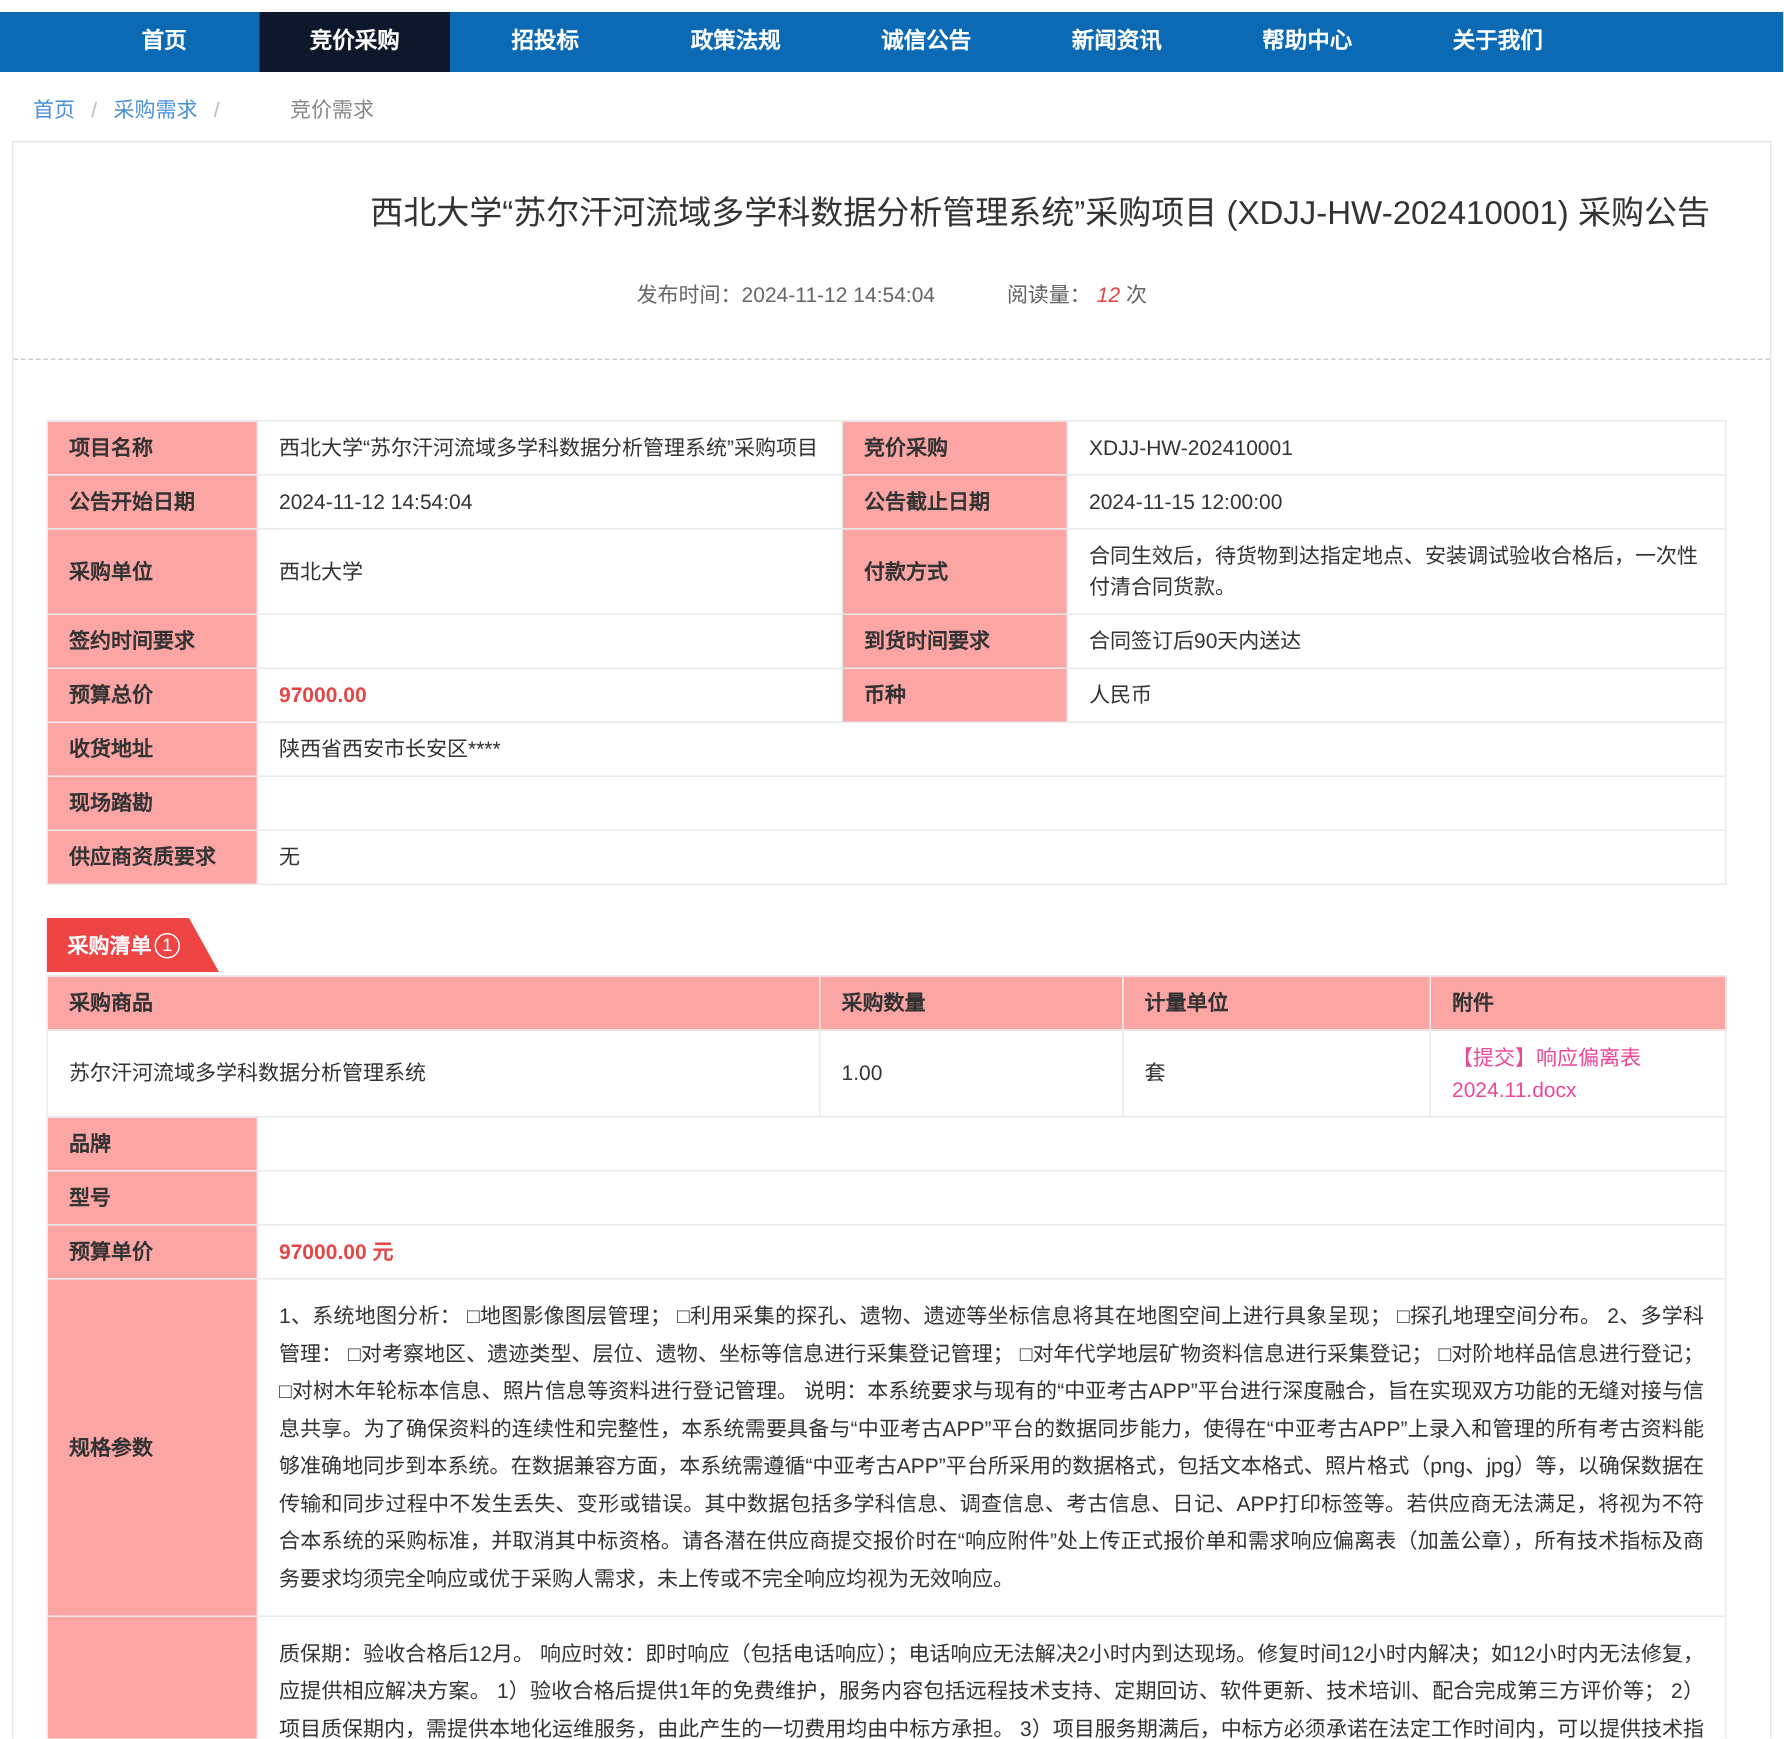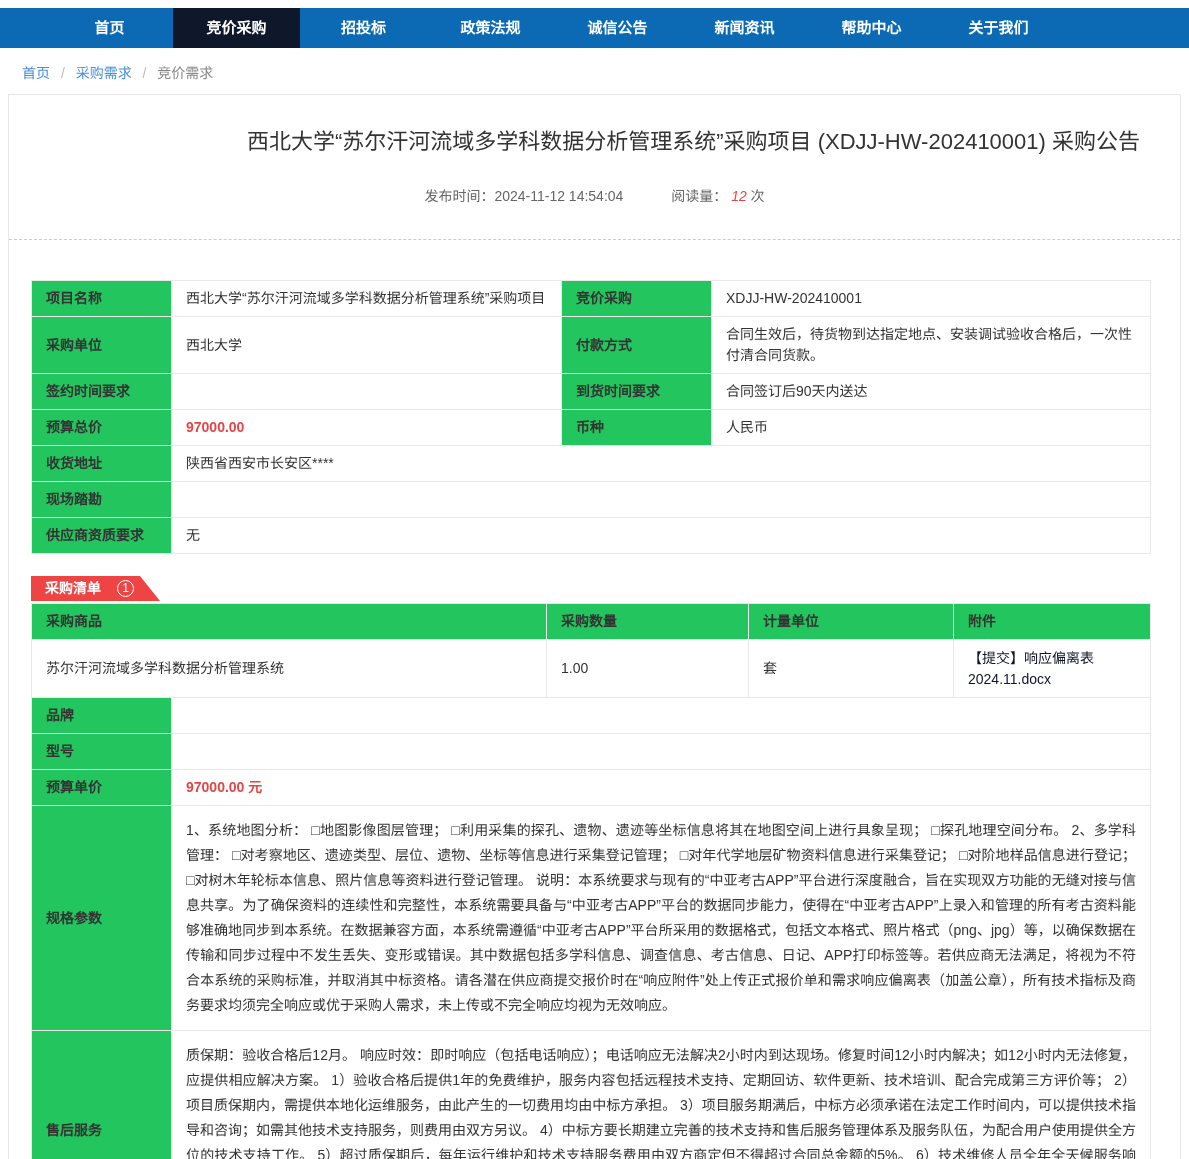--- a/index.html
+++ b/index.html
@@ -9,53 +9,53 @@
   
   .nav-bar { margin-top:8px; height:40px; background:#0c6ab5; display:flex; padding-left:46px; }
   .nav-item { width:127px; height:40px; line-height:40px; text-align:center;
     color:#fff; font-size:15px; font-weight:bold; cursor:pointer; }
   .nav-item.active { background:#0f172a; }
 
   
   .breadcrumb { padding:14px 0 10px 22px; font-size:14px; color:#999; }
   .breadcrumb a { color:#4a90d9; text-decoration:none; cursor:pointer; }
   .breadcrumb .sep { margin:0 7px; color:#bbb; }
-  .breadcrumb .current { color:#888; }
+  .breadcrumb .current { color:#888;margin-left:36px; }
 
   
   .card { margin:2px 8px 0 8px; background:#fff; border:1px solid #e7e7e7;
     min-height:1080px; }
   .page-title { margin:32px 40px 0 40px; text-align:right; font-size:22px;
     font-weight:normal; color:#333; line-height:30px; }
   .pub-line { margin-top:28px; text-align:center; font-size:14px; color:#666; }
   .pub-line .views-label { margin-left:44px; }
   .pub-line .views-num { color:#e64545; font-style:italic; font-weight:normal; }
   .divider { margin-top:34px; border-bottom:1px dashed #ccc; }
 
   .tables-wrap { padding:40px 29px 30px 22px; }
 
   table { width:100%; border-collapse:collapse; table-layout:fixed; font-size:14px; }
   th, td { border:1px solid #e9e9e9; padding:7px 14px; text-align:left;
     vertical-align:middle; color:#333; line-height:21px; word-break:break-word; }
-  th { background:#22c55e; font-weight:bold; }
+  th { background:#fca5a5; font-weight:bold; }
   td.empty { height:35px; }
   .red-val { color:#e64545; font-weight:bold; }
   .long-text { line-height:25px; padding:12px 14px; text-align:justify; }
 
   
   .tag-row { margin-top:22px; }
-  .pl-tag { display:inline-flex; align-items:center; gap:16px; background:#ef4444;
-    color:#fff; font-size:14px; font-weight:bold; height:25px; line-height:27px;
+  .pl-tag { display:inline-flex; align-items:center; gap:2px; background:#ef4444;
+    color:#fff; font-size:14px; font-weight:bold; height:36px; line-height:27px;
     padding:0 26px 0 14px; clip-path:polygon(0 0, calc(100% - 20px) 0, 100% 100%, 0 100%); }
   .pl-count { display:inline-block; width:17px; height:17px; line-height:15px;
     border:1px solid #fff; border-radius:50%; text-align:center; font-size:12px;
     font-weight:normal; }
   .list-table { margin-top:2px; }
 
-  a.file-link { color:#0f172a; text-decoration:none; cursor:pointer; }
+  a.file-link { color:#ec4899; text-decoration:none; cursor:pointer; }
 </style>
 </head>
 <body>
 
 <div class="nav-bar">
   <div class="nav-item">首页</div>
   <div class="nav-item active">竞价采购</div>
   <div class="nav-item">招投标</div>
   <div class="nav-item">政策法规</div>
   <div class="nav-item">诚信公告</div>
@@ -93,20 +93,26 @@
           <col style="width:390px">
           <col style="width:150px">
           <col>
         </colgroup>
       <tbody>
           <tr>
         <th>项目名称</th>
         <td>西北大学“苏尔汗河流域多学科数据分析管理系统”采购项目</td>
         <th>竞价采购</th>
         <td>XDJJ-HW-202410001</td>
+      </tr>
+      <tr>
+        <th>公告开始日期</th>
+        <td>2024-11-12 14:54:04</td>
+        <th>公告截止日期</th>
+        <td>2024-11-15 12:00:00</td>
       </tr>
       <tr>
         <th>采购单位</th>
         <td>西北大学</td>
         <th>付款方式</th>
         <td>合同生效后，待货物到达指定地点、安装调试验收合格后，一次性付清合同货款。</td>
       </tr>
       <tr>
         <th>签约时间要求</th>
         <td class="empty"></td>

